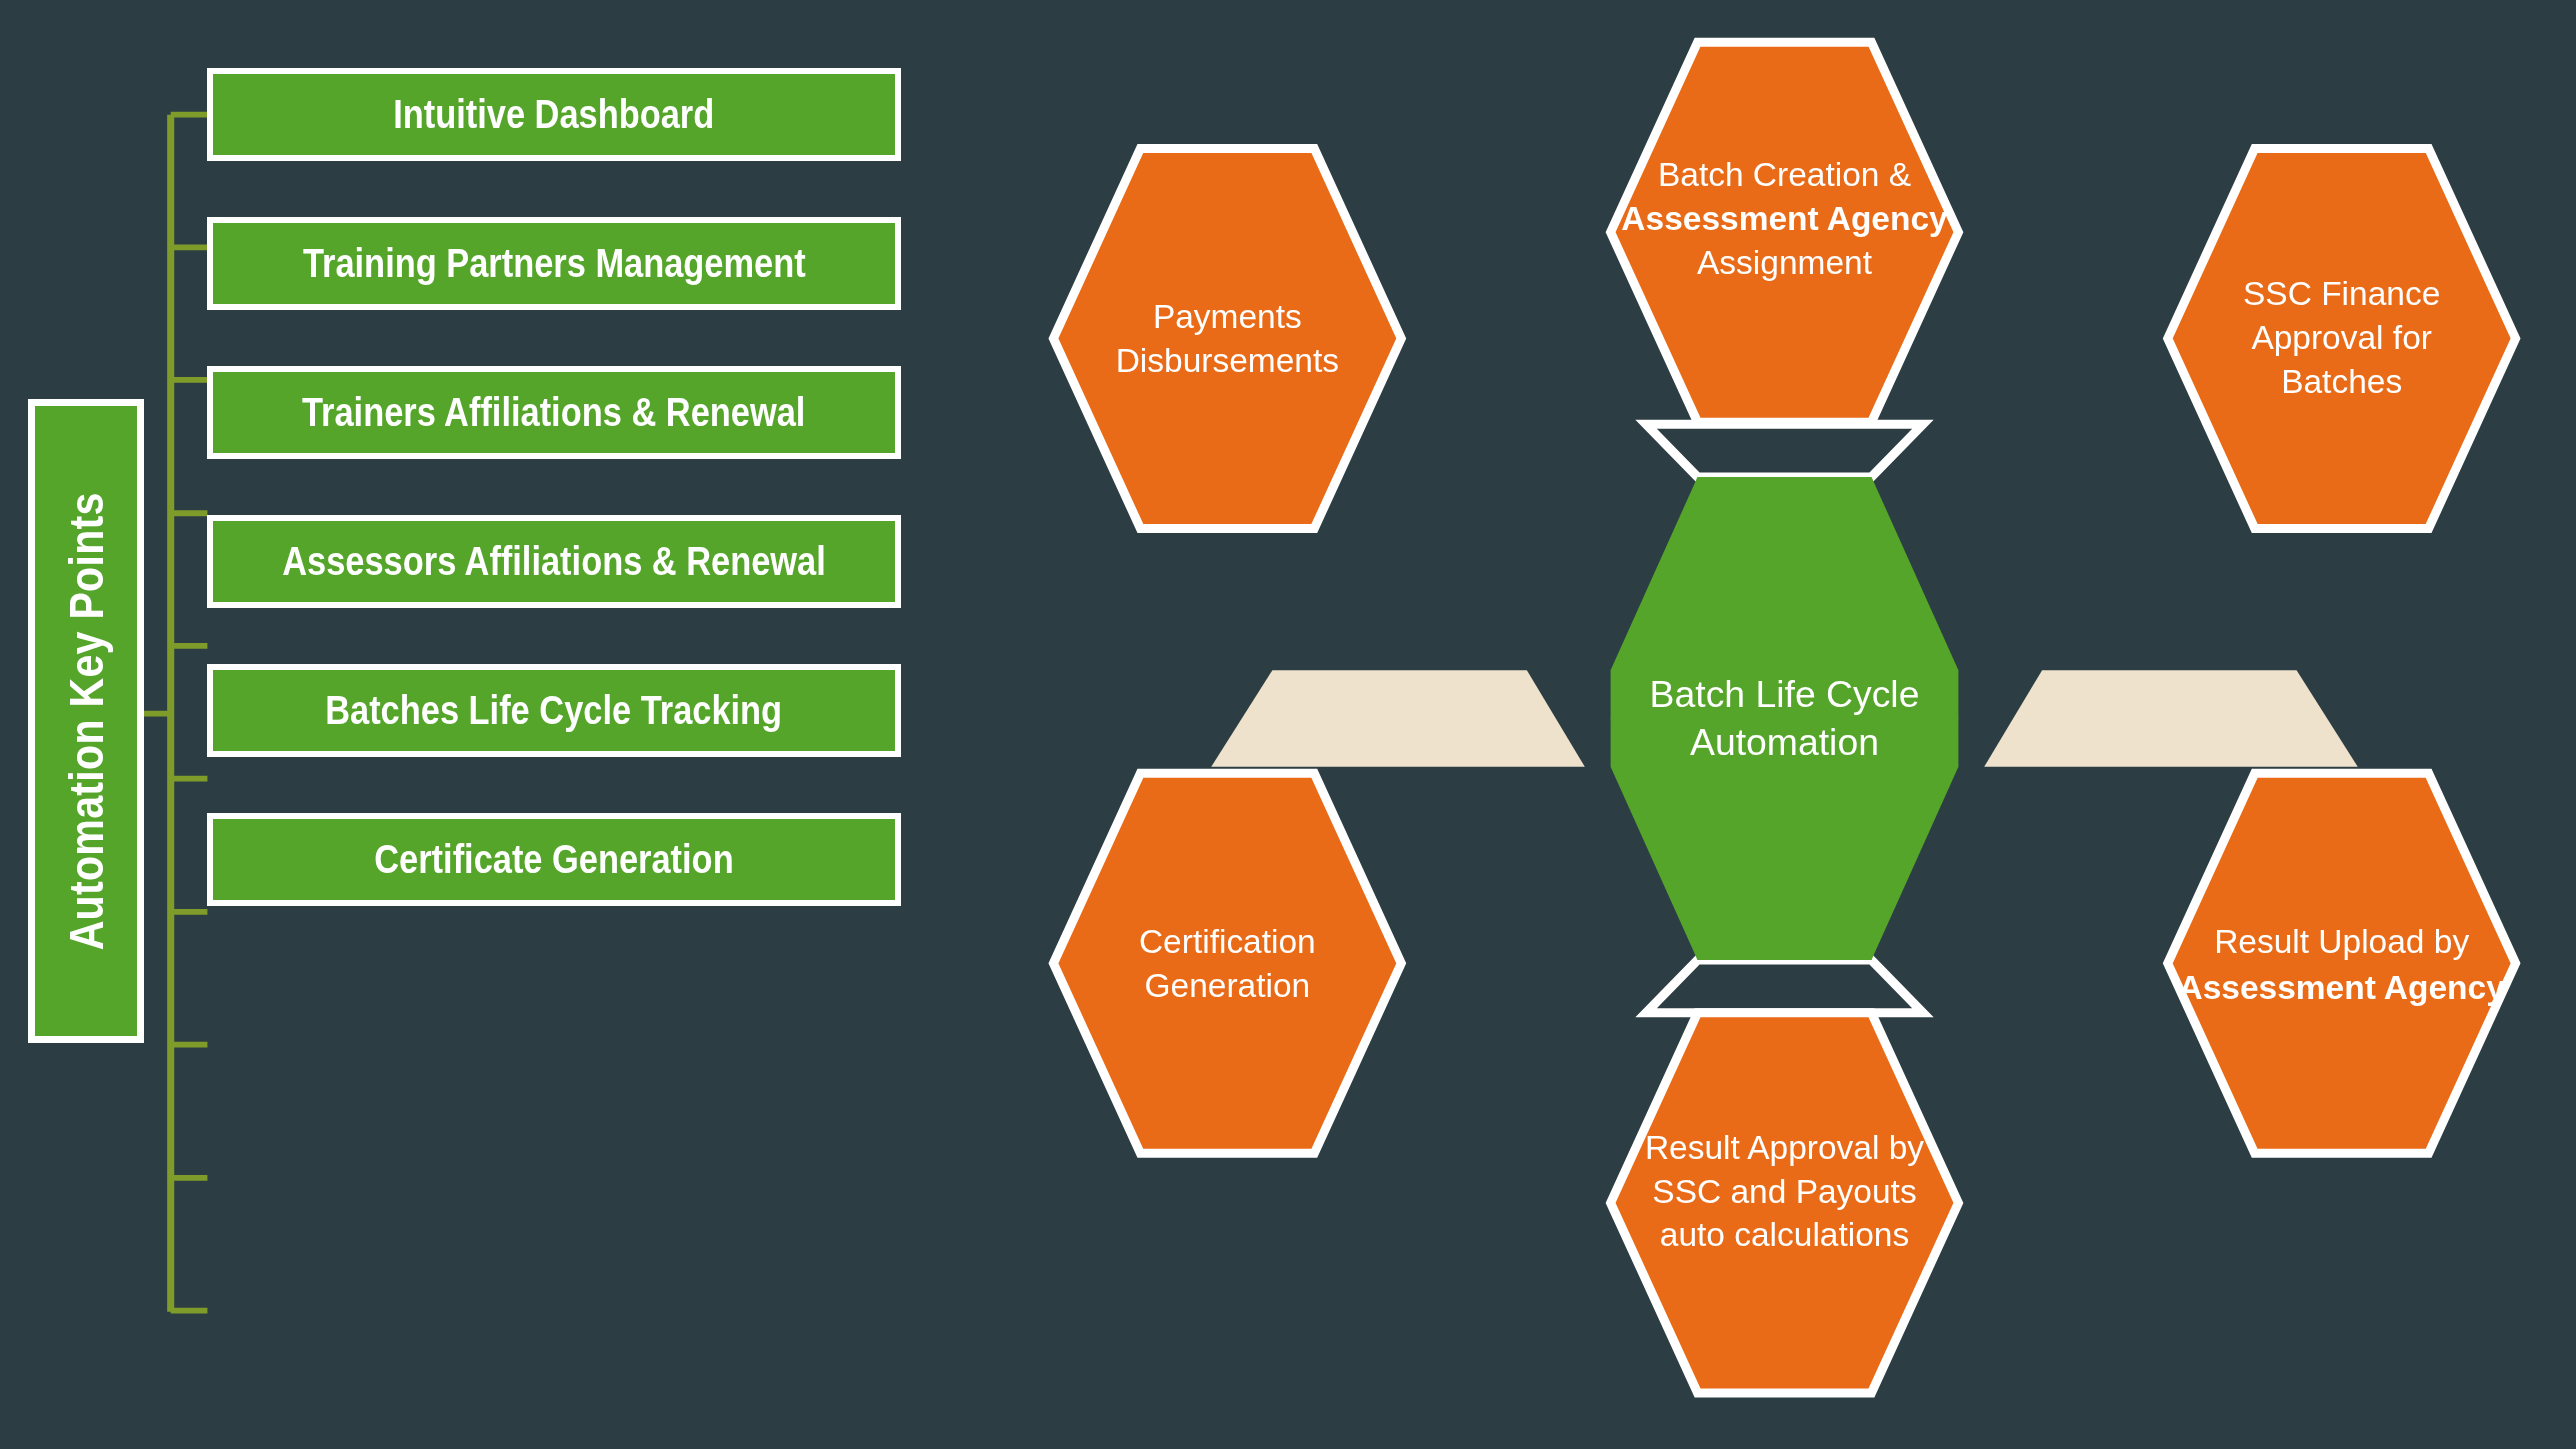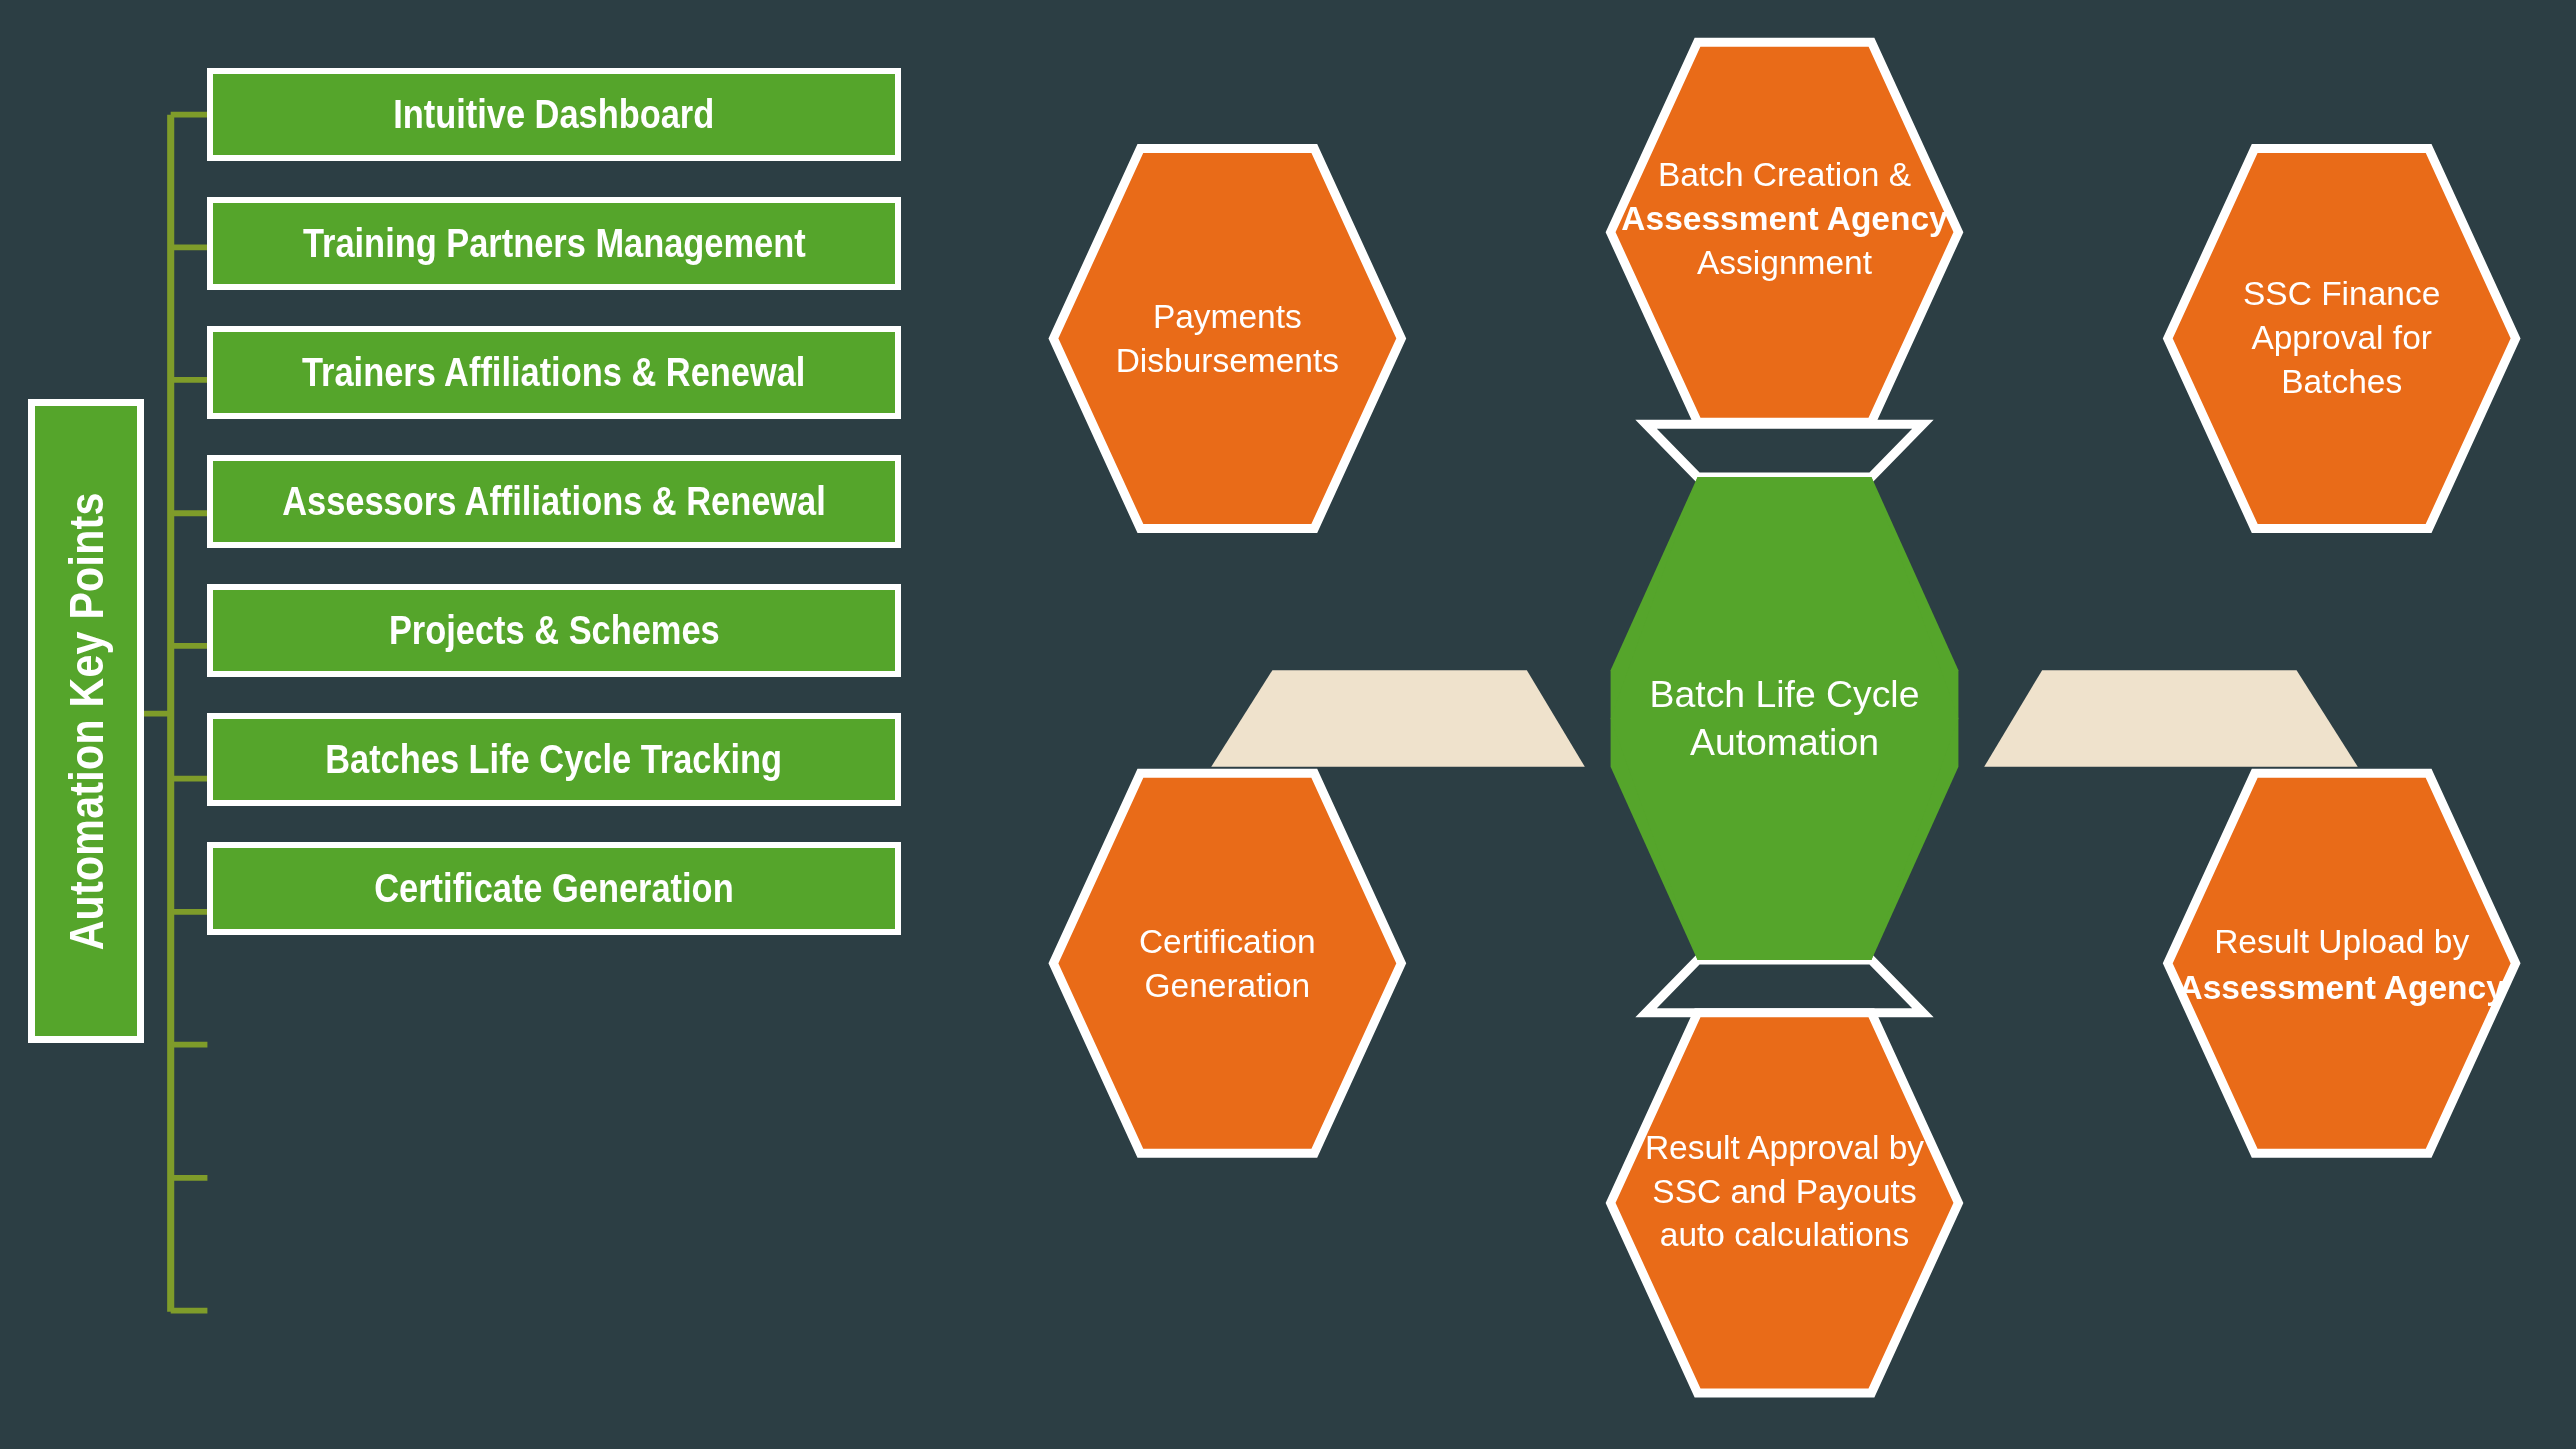--- a/index.html
+++ b/index.html
@@ -64,21 +64,21 @@
   
   #feature-list {
     position: absolute;
     left: 207px;
     top: 68px;
     width: 694px;
   }
   .feature-box {
     position: relative;
     height: 93px;
-    margin-bottom: 36px;
+    margin-bottom: 56px;
     background: #55a52b;
     border: 6.4px solid #ffffff;
     box-sizing: border-box;
     display: flex;
     align-items: center;
     justify-content: center;
   }
   .feature-box .fb-text {
     color: #ffffff;
     font-size: 40px;
@@ -147,23 +147,20 @@
       <div class="feature-box">
         <span class="fb-text">Training Partners  Management</span>
       </div>
       <div class="feature-box">
         <span class="fb-text">Trainers Affiliations &amp; Renewal</span>
       </div>
       <div class="feature-box">
         <span class="fb-text">Assessors Affiliations &amp; Renewal</span>
       </div>
       <div class="feature-box">
-        <span class="fb-text">Projects &amp; Schemes</span>
-      </div>
-      <div class="feature-box">
         <span class="fb-text">Batches Life Cycle Tracking</span>
       </div>
       <div class="feature-box">
         <span class="fb-text">Certificate Generation</span>
       </div>
     </div>
   </div>
 
   <div id="hex-cluster">
     <svg id="hex-svg" viewBox="0 0 2380 2150" preserveAspectRatio="xMidYMid meet">

